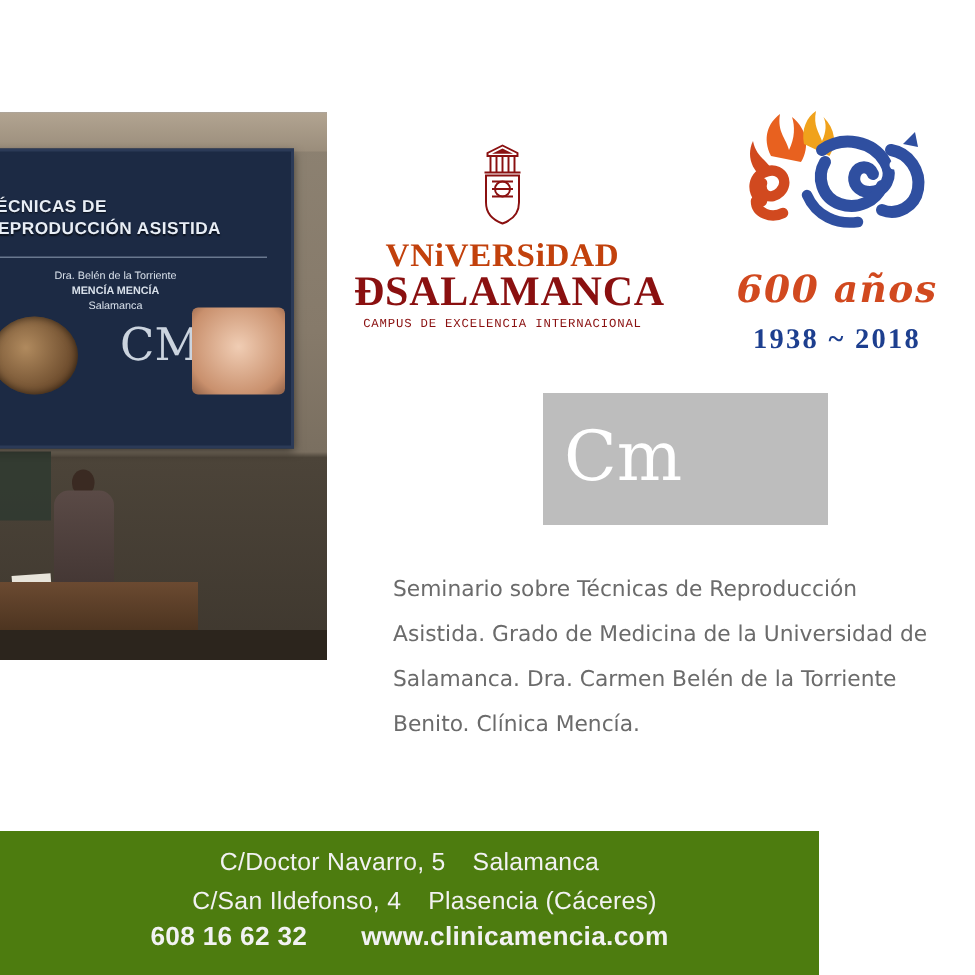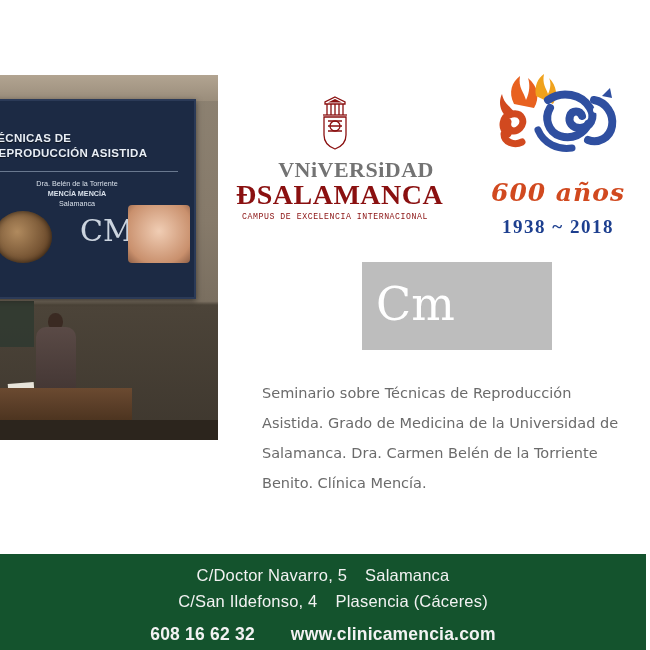--- a/index.html
+++ b/index.html
@@ -130,22 +130,21 @@
     margin: 0 auto 6px;
     position: relative;
   }
   .usal .crest svg { display: block; }
   .usal .line1 {
     font-family: "Liberation Serif", serif;
     font-size: 22px;
     font-weight: 700;
     letter-spacing: .5px;
     line-height: 25px;
-    color: #737373;
-    text-align: right;
+    color: #c2410c;
   }
   .usal .line2 {
     font-family: "Liberation Serif", serif;
     font-size: 28px;
     font-weight: 700;
     letter-spacing: .5px;
     line-height: 25px;
     color: #8a1010;
   }
   .usal .line3 {
@@ -225,38 +224,38 @@
     line-height: 30px;
     text-align: justify;
     white-space: nowrap;
     overflow: hidden;
   }
   .desc .l { display: block; }
 
   
   .footer {
     position: absolute;
-    left: 0; bottom: 0; width: 646px; height: 96px;
-    background: #14532d;
+    left: 0; bottom: 0; width: 546px; height: 96px;
+    background: #4d7c0f;
     color: #f2f2f2;
     text-align: center;
   }
   .footer .row1 {
     margin-top: 12px;
     font-size: 16.5px;
     letter-spacing: .2px;
   }
   .footer .row2 {
     margin-top: 7px;
     font-size: 16.5px;
     letter-spacing: .2px;
     padding-left: 20px;
   }
   .footer .row3 {
-    margin-top: 13px;
+    margin-top: 3px;
     font-size: 17.5px;
     font-weight: 700;
     letter-spacing: .2px;
   }
   .footer .sp { display: inline-block; width: 18px; }
   .footer .web { font-weight: 700; }
 </style>
 </head>
 <body>
 

